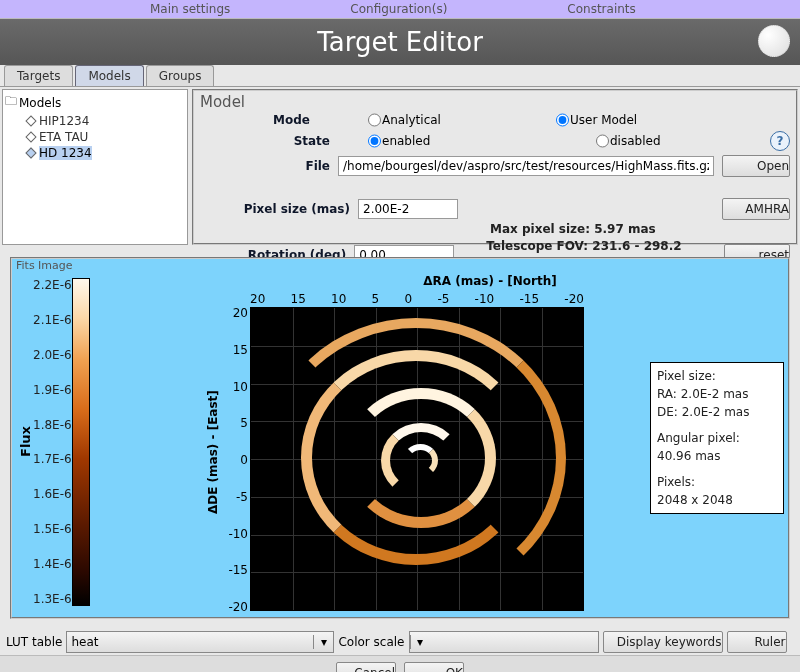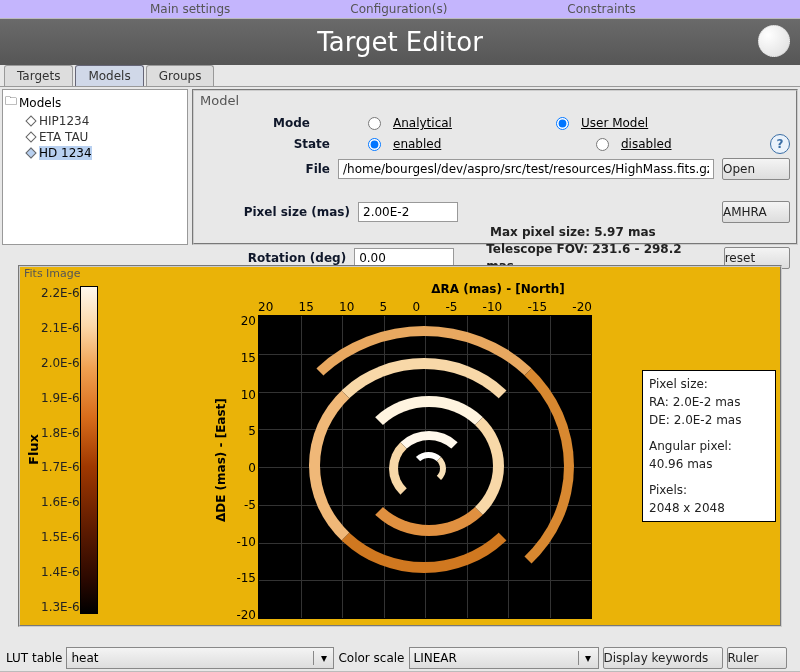--- a/index.html
+++ b/index.html
@@ -11,34 +11,34 @@
 .tabs { display:flex; border-bottom:1px solid #999; background:#e8e8e8; padding-left:4px; }
 .tab { padding:3px 12px; border:1px solid #999; border-bottom:none; margin-right:2px; background:#ddd; border-radius:3px 3px 0 0; color:#333; cursor:pointer; }
 .tab.active { background:#d0d8e8; border-color:#667; }
 .content { display:flex; height: 160px; }
 .tree { width:186px; border:1px solid #999; background:#fff; padding:2px; margin:2px; }
 .tree-root { display:flex; align-items:center; gap:2px; }
 .tree-item { padding:1px 0 1px 22px; display:flex; align-items:center; gap:4px; color:#333; }
 .tree-item.sel span { background:#b8d0f0; color:#000; }
 .diamond { width:8px; height:8px; border:1px solid #666; transform:rotate(45deg); display:inline-block; }
 .model { flex:1; border:2px groove #ccc; margin:2px; background:#e8e8e8; padding:2px 6px 6px 6px; }
-.model-title { font-size:13px; color:#555; margin-bottom:6px; }
+.model-title { font-size:15px; color:#555; margin-bottom:0; }
 .row { display:flex; align-items:center; padding:2px 0; gap:8px; }
 .lbl { text-align:right; font-weight:bold; color:#0f172a; }
 .lbl-mode { width:110px; }
 .lbl-state { width:130px; }
 .lbl-file { width:130px;text-align:right; }
 .lbl-pix { width:150px; }
 input[type=text] { border:1px solid #999; background:#fff; padding:2px 4px; height:20px; }
-.radio { display:flex; align-items:center; gap:12px;text-decoration:underline; }
-.btn { background:linear-gradient(#f4f4f4,#ddd); border:1px solid #888; border-radius:2px; padding:3px 0; text-align:left; cursor:pointer; width:68px; color:#222;}
+.radio { display:flex; gap:1px; }
+.btn { background:linear-gradient(#f4f4f4,#ddd); border:1px solid #888; border-radius:2px; padding:3px 0; text-align:right; cursor:pointer; width:68px; color:#222;}
 .help { width:20px; height:20px; border:1px solid #3a6ea5; border-radius:50%; color:#3a6ea5; text-align:center; line-height:18px; font-weight:bold; cursor:pointer; background:#eaf2fb;}
 .maxinfo { color:#222; font-weight:bold; line-height:1.4; }
 
-.fits { border:2px groove #ccc; margin:18px; background:#eab308; height:362px; position:relative; }
+.fits { border:2px groove #ccc; margin:10px; background:#7dd3fc; height:362px; position:relative; }
 .fits-title { font-size:11px; color:#555; padding:0 4px; }
 .fits-body { display:flex; height:340px; position:relative;}
 .colorbar-wrap { width:88px; display:flex; align-items:stretch; padding:6px 2px 6px 4px; }
 .flux-lbl { writing-mode:vertical-rl; transform:rotate(180deg); text-align:center; font-weight:bold; font-size:13px; padding-right:2px;}
 .cbticks { display:flex; flex-direction:column; justify-content:space-between; text-align:right; padding-right:0; font-size:10px; color:#222;}
 .cbar { width:18px; border:1px solid #000; background:linear-gradient(to top, #000 0%, #2a0800 10%, #5c1a00 25%, #a03800 45%, #d86c1a 60%, #f0a050 75%, #fcd8a8 88%, #fff8ec 100%);}
 .plotarea { flex:1; position:relative; }
 .xtitle { text-align:center; font-weight:bold; font-size:12px; position:absolute; top:2px; left:240px; width:300px;}
 .ytitle { writing-mode:vertical-rl; transform:rotate(180deg); font-weight:bold; font-size:12px; position:absolute; left:106px; top:100px; height:160px; text-align:center;}
 .xticks { position:absolute; top:20px; left:150px; width:334px; display:flex; justify-content:space-between; font-size:11px;}
@@ -231,21 +231,20 @@
 </div>
 
 <div class="bottombar">
   <span style="font-weight:normal;">LUT table</span>
   <div class="combo" style="flex:0 0 268px;">
     <input type="text" style="width: 246px;" value="heat">
     <div class="arrow">▾</div>
   </div>
   <span>Color scale</span>
   <div class="combo" style="flex:0 0 190px;">
-    <input type="text" style="width: 168px;" value="LINEAR">
     <div class="arrow">▾</div>
   </div>
   <div class="btn" style="width:120px;">Display keywords</div>
   <div class="btn" style="width:60px;">Ruler</div>
 </div>
 
 <div class="footer">
   <div class="btn">Cancel</div>
   <div class="btn">OK</div>
 </div>

